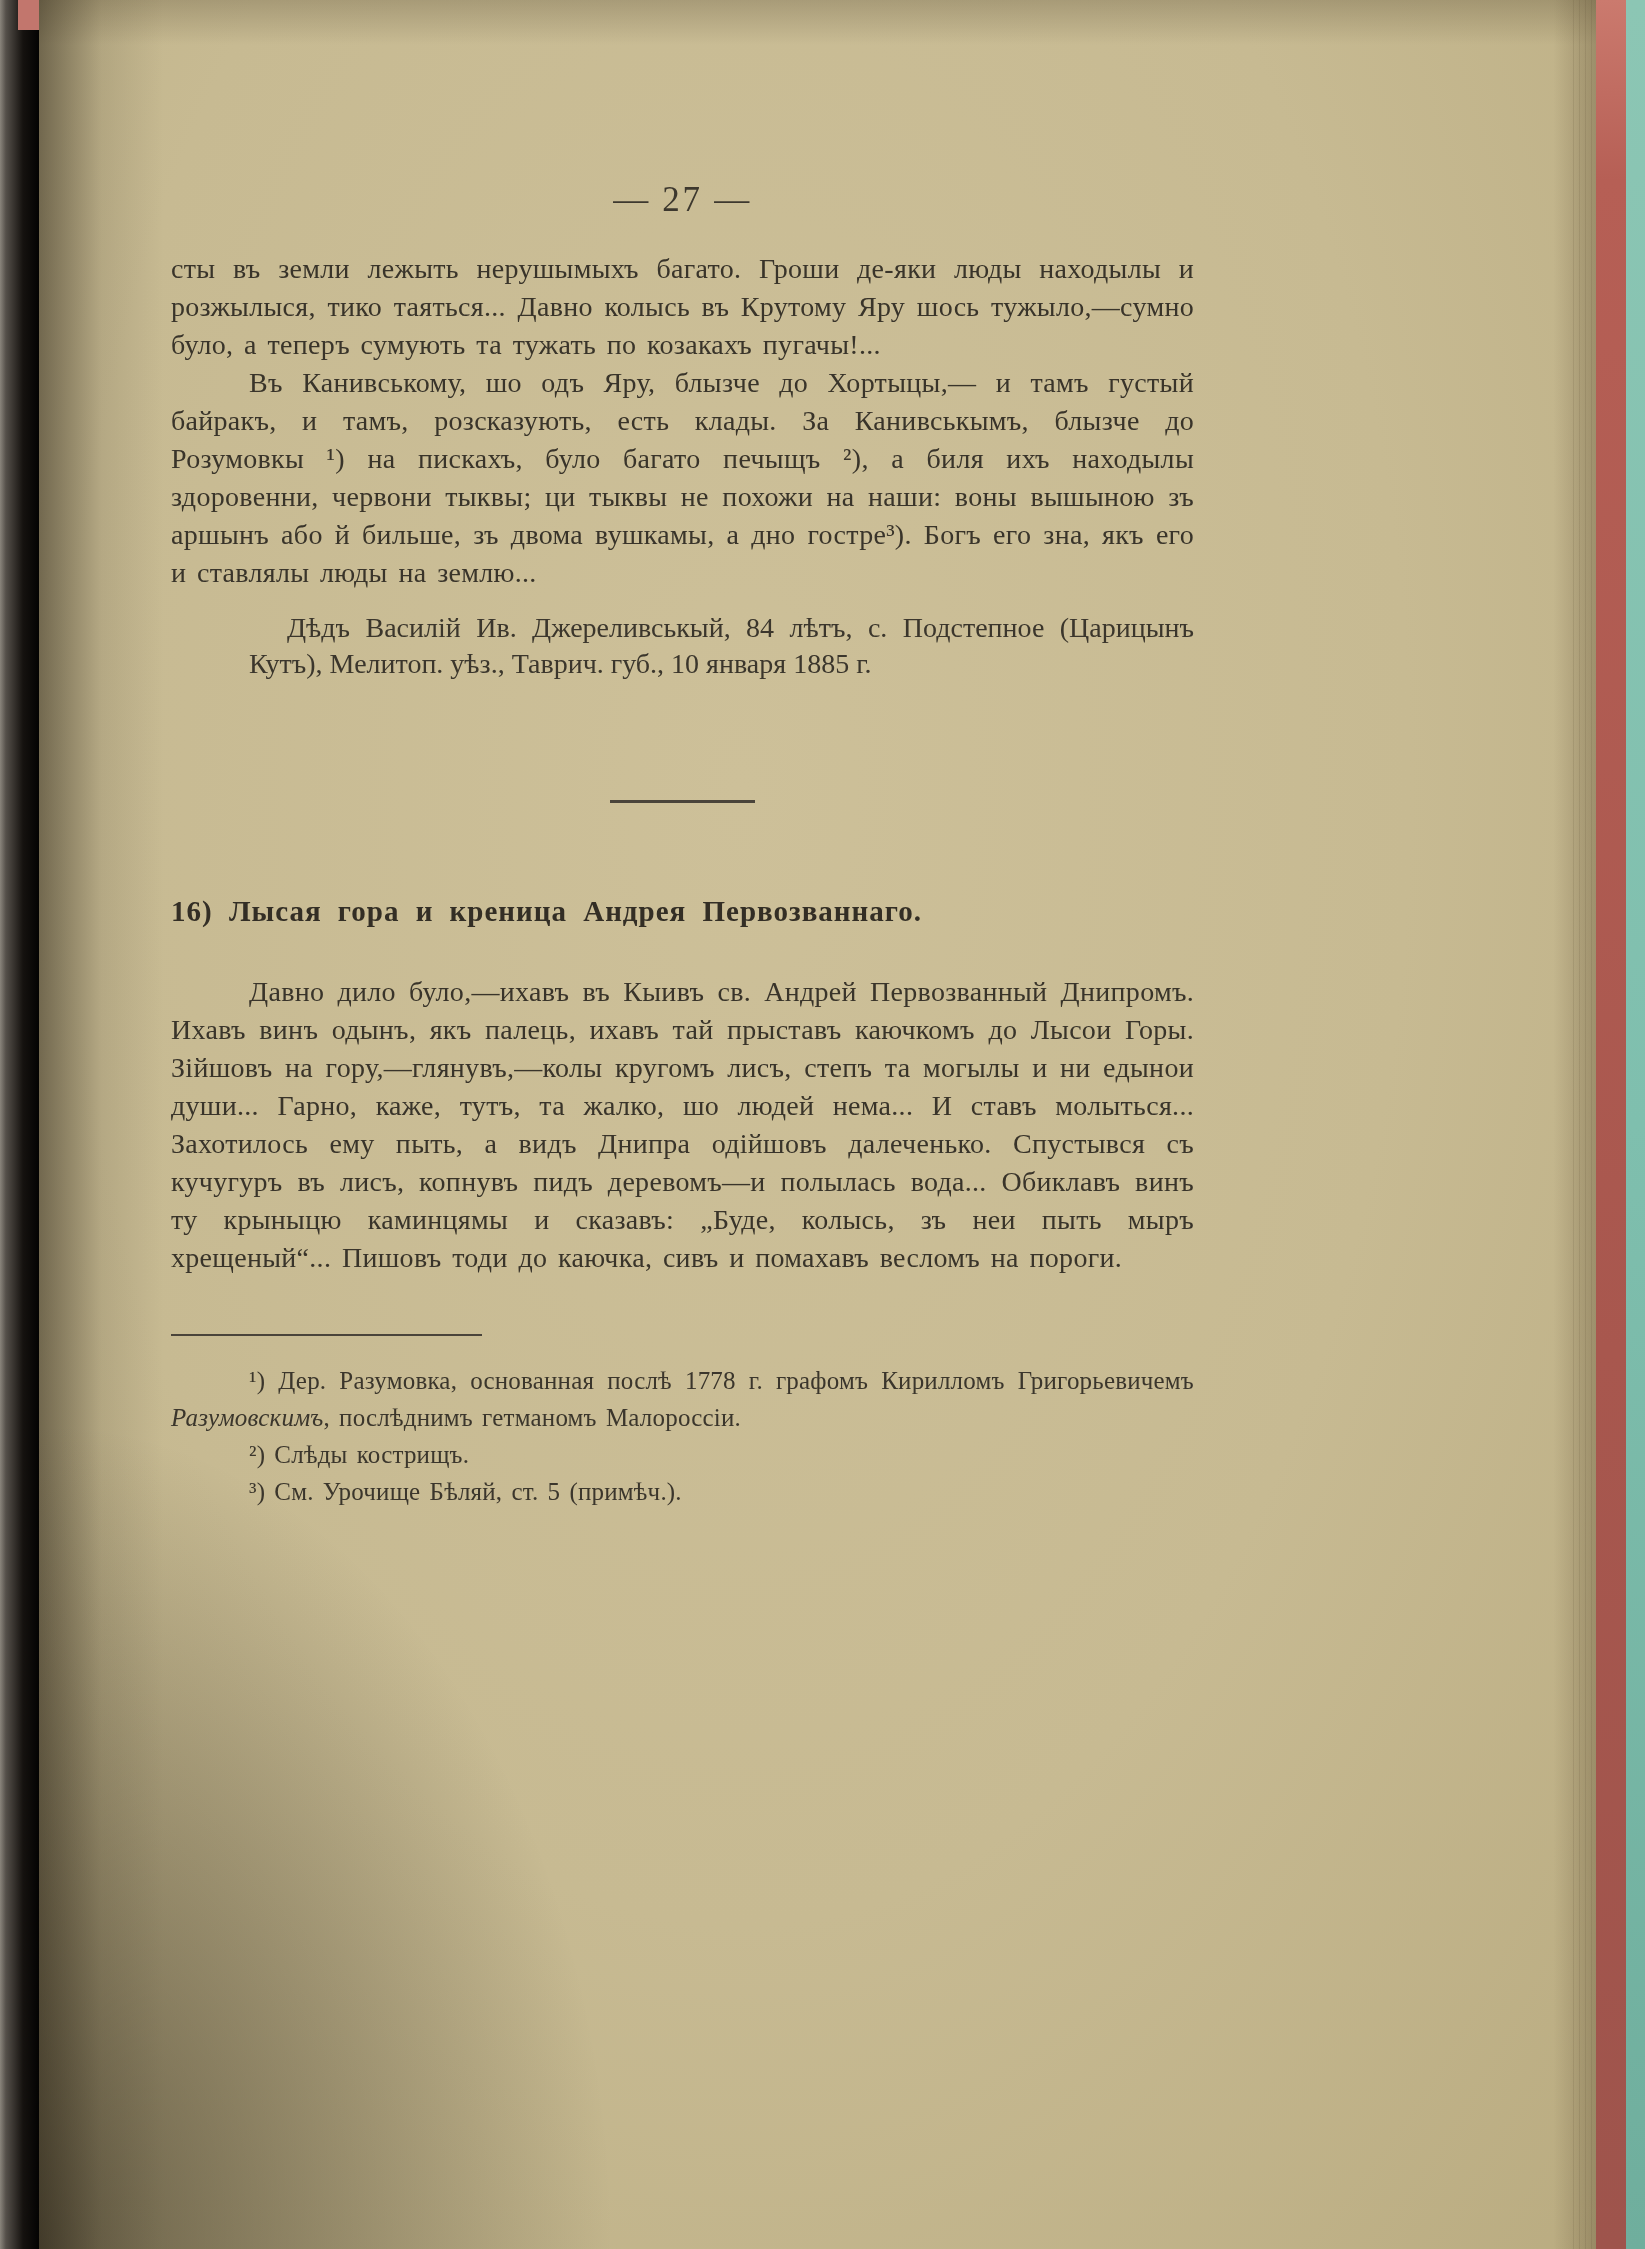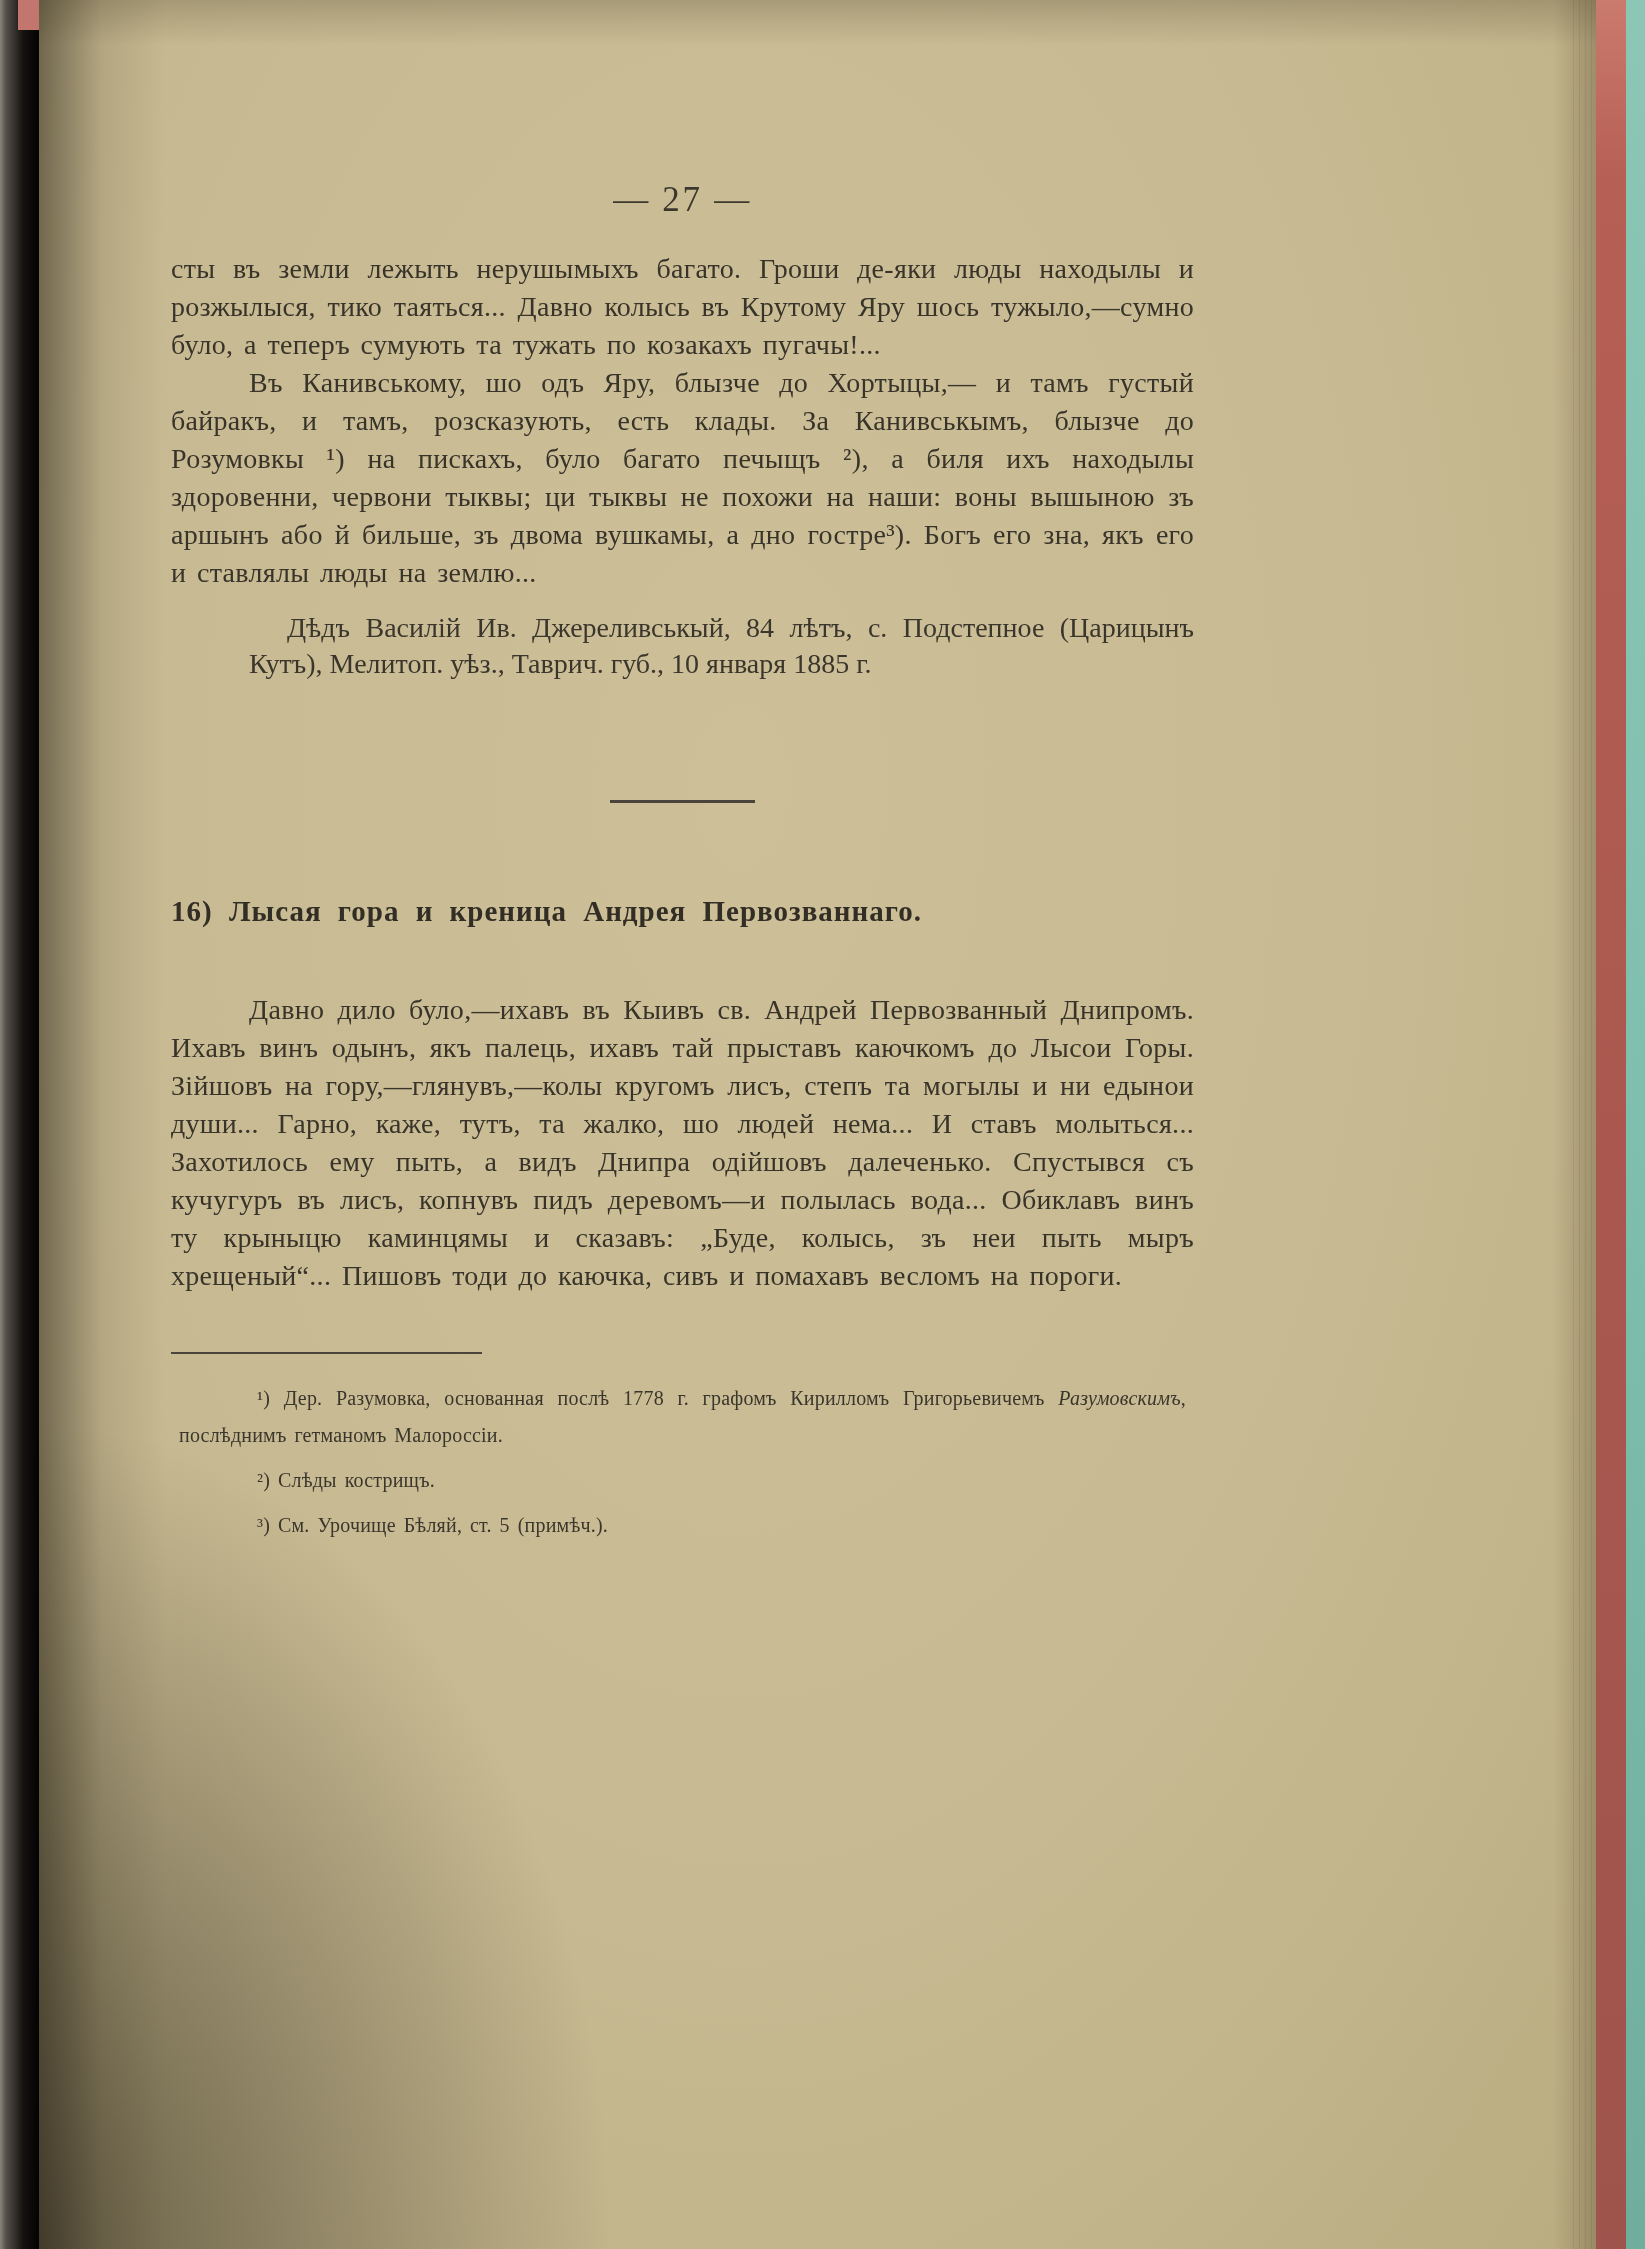--- a/index.html
+++ b/index.html
@@ -119,41 +119,41 @@
     text-align: left;
     font-size: 29px;
     line-height: 35px;
     font-weight: bold;
     letter-spacing: 1px;
     word-spacing: 8px;
     color: #332e25;
   }
 
   .story {
-    margin-top: 62px;
+    margin-top: 44px;
   }
 
   .footnotes {
     margin-top: 57px;
   }
   .fn-rule {
     border: none;
     width: 311px;
     height: 2px;
     background: #4a443a;
     margin: 0 0 26px 0;
   }
   .fn {
-    font-size: 20px;
+    font-size: 25px;
     line-height: 37px;
     text-align: justify;
     text-indent: 78px;
     letter-spacing: 0.2px;
     word-spacing: 2.7px;
-    margin: 8px;
+    margin: 0;
     color: #3b362c;
   }
   .fn .it { font-style: italic; }
 </style>
 </head>
 <body>
 
 <div class="binding"></div>
 <div class="binding-notch-pink"></div>
 

